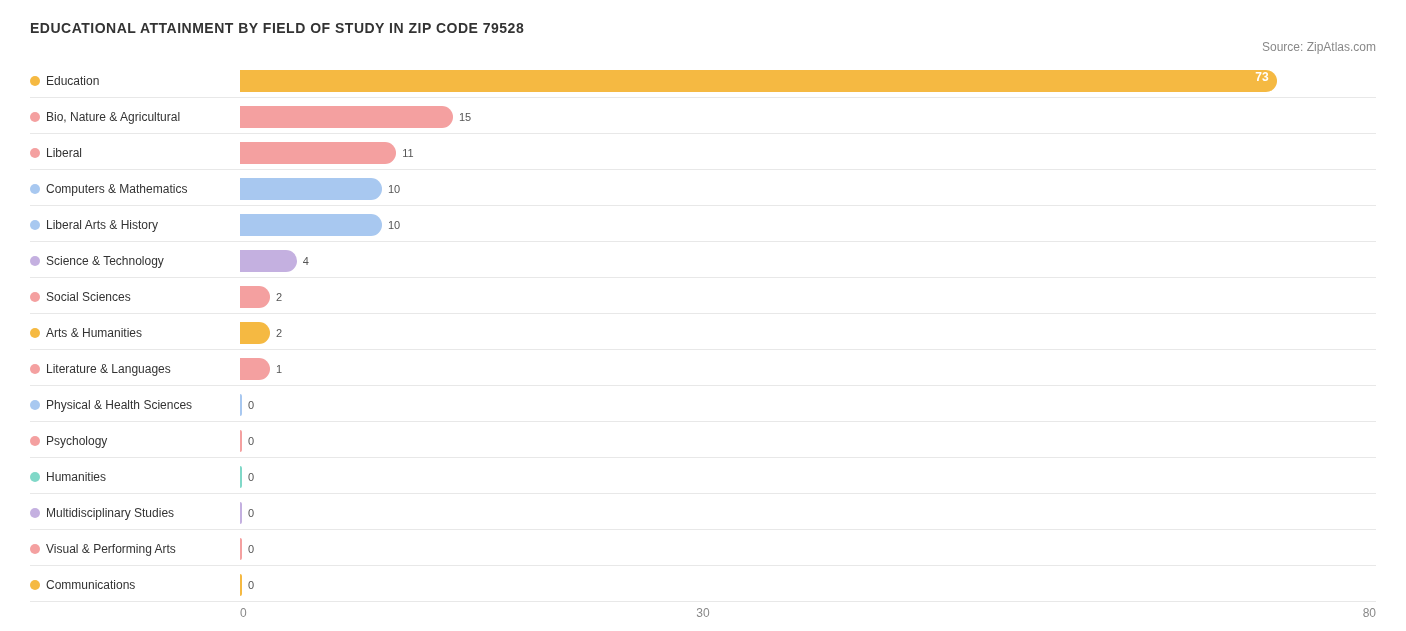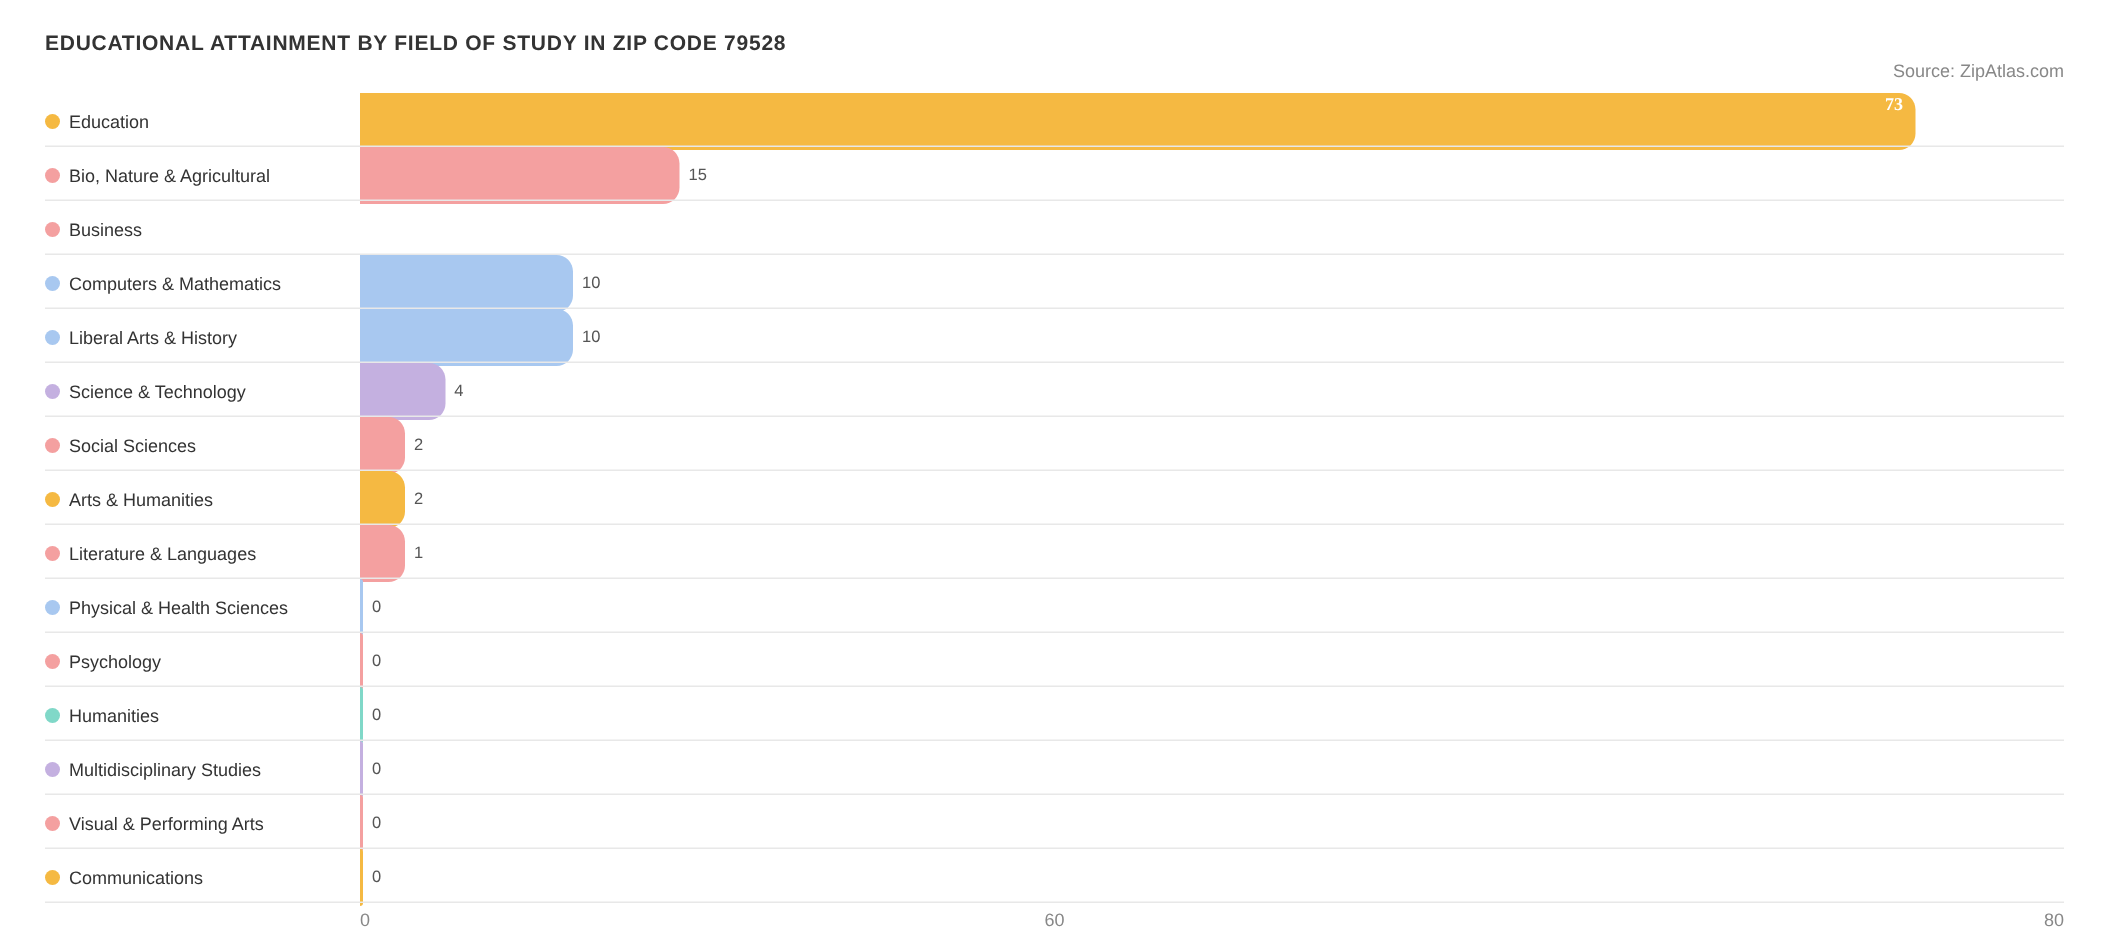--- a/index.html
+++ b/index.html
@@ -61,25 +61,24 @@
       flex-shrink: 0;
     }
     .bar-container {
       flex: 1;
       position: relative;
       height: 22px;
       display: flex;
       align-items: center;
     }
     .bar {
-      height: 38px;
+      height: 22px;
       border-radius: 0 11px 11px 0;
       position: relative;
       min-width: 2px;
-      font-family: Liberation Serif, serif;
     }
     .bar-value {
       font-size: 11px;
       color: #555;
       margin-left: 6px;
       white-space: nowrap;
     }
     .x-axis {
       display: flex;
       margin-top: 4px;
@@ -126,21 +125,25 @@
           <span>Bio, Nature &amp; Agricultural</span>
         </div>
         <div class="bar-container">
           <div class="bar" style="width: 18.75%; background: rgb(244, 160, 160); min-width: 30px;"></div>
           <span class="bar-value">15</span>
         </div>
       </div>
       <div class="bar-row">
         <div class="bar-label">
           <div class="bar-label-dot" style="background: rgb(244, 160, 160);"></div>
-          <span>Business</span>
+          <span>Liberal</span>
+        </div>
+        <div class="bar-container">
+          <div class="bar" style="width: 13.75%; background: rgb(244, 160, 160); min-width: 30px;"></div>
+          <span class="bar-value">11</span>
         </div>
       </div>
       <div class="bar-row">
         <div class="bar-label">
           <div class="bar-label-dot" style="background: rgb(168, 200, 240);"></div>
           <span>Computers &amp; Mathematics</span>
         </div>
         <div class="bar-container">
           <div class="bar" style="width: 12.5%; background: rgb(168, 200, 240); min-width: 30px;"></div>
           <span class="bar-value">10</span>
@@ -252,16 +255,16 @@
           <span>Communications</span>
         </div>
         <div class="bar-container">
           <div class="bar" style="width: 0%; background: rgb(245, 185, 66); min-width: 2px;"></div>
           <span class="bar-value">0</span>
         </div>
       </div>
     </div>
   <div class="x-axis" id="x-axis" style="position: relative;">
   <span class="x-axis-label" style="flex: 0 0 auto; margin-right: auto;">0</span>
-      <span class="x-axis-label" style="position: absolute; left: 50%; transform: translateX(-50%);">60</span>
+      <span class="x-axis-label" style="position: absolute; left: 50%; transform: translateX(-50%);">30</span>
       <span class="x-axis-label" style="flex: 0 0 auto; margin-left: auto;">80</span>
     </div>
 </div>
 
 </body></html>

